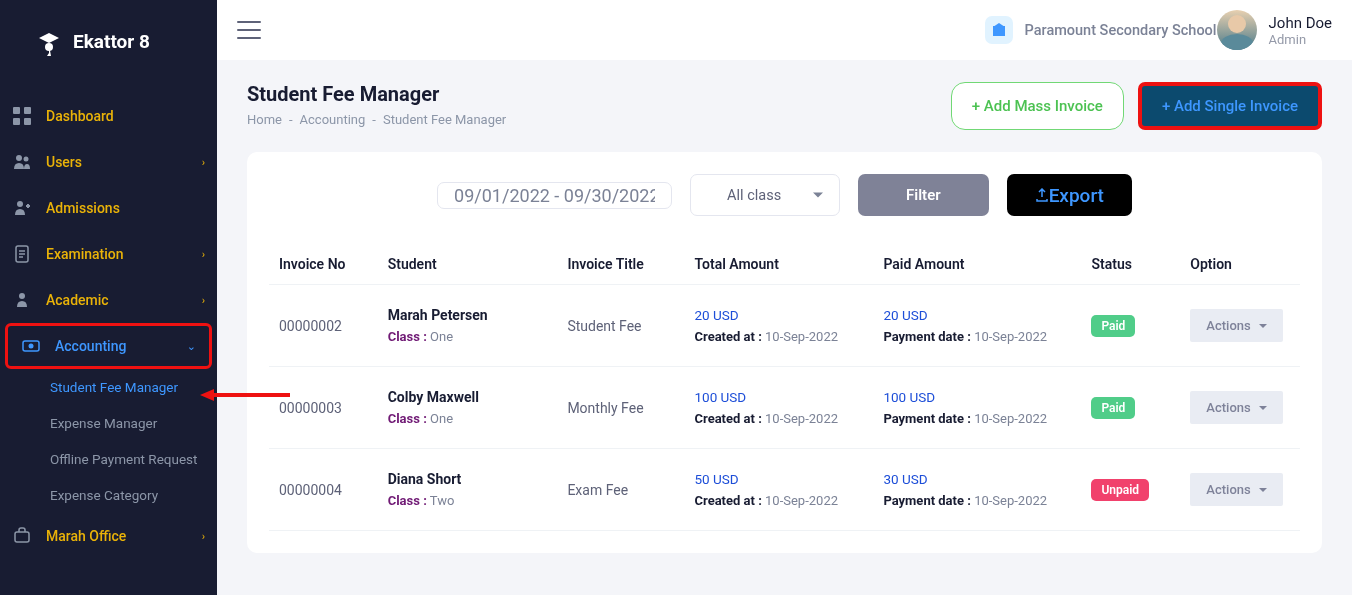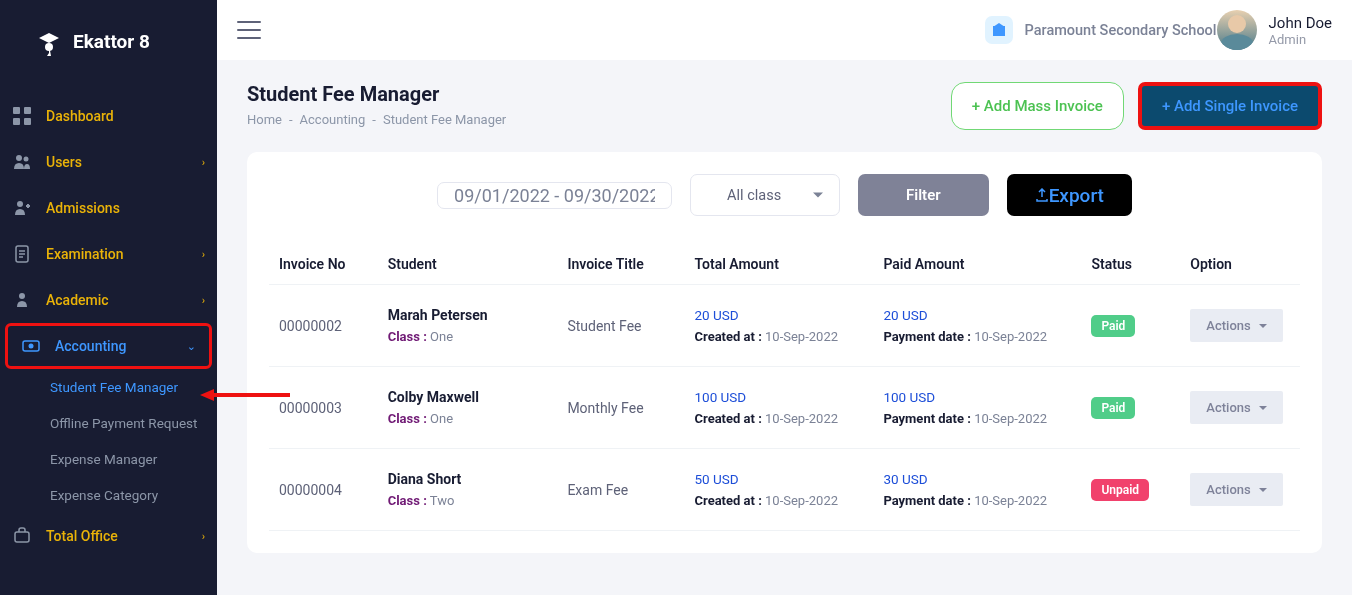--- a/index.html
+++ b/index.html
@@ -144,32 +144,32 @@
           <svg width="18" height="18" viewBox="0 0 18 18">
               <rect x="1" y="4" width="16" height="10" rx="2" fill="none" stroke="#3e97ff" stroke-width="1.5"></rect>
               <circle cx="9" cy="9" r="2.5" fill="#3e97ff"></circle>
             </svg>
         </span>
         <span class="label">Accounting</span>
         <span class="chevron">⌄</span>
       </div>
       <div class="subnav">
         <div class="subnav-item active">Student Fee Manager</div>
+        <div class="subnav-item">Expense Manager</div>
         <div class="subnav-item">Offline Payment Request</div>
-        <div class="subnav-item">Expense Manager</div>
         <div class="subnav-item">Expense Category</div>
       </div>
       <div class="nav-item">
         <span class="icon">
           <svg width="18" height="18" viewBox="0 0 18 18">
               <rect x="2" y="5" width="14" height="10" rx="2" fill="none" stroke="#8c96a8" stroke-width="1.5"></rect>
               <path d="M6 5 L6 3 Q6 1 8 1 L10 1 Q12 1 12 3 L12 5" fill="none" stroke="#8c96a8" stroke-width="1.5"></path>
             </svg>
         </span>
-        <span class="label">Total Office</span>
+        <span class="label">Marah Office</span>
         <span class="chevron">›</span>
       </div>
     </nav>
   </aside>
 
   <svg class="arrow-annotation" viewBox="0 0 90 20">
     <line x1="90" y1="10" x2="8" y2="10" stroke="#e11" stroke-width="4"></line>
     <polygon points="0,10 14,4 14,16" fill="#e11"></polygon>
   </svg>
 

